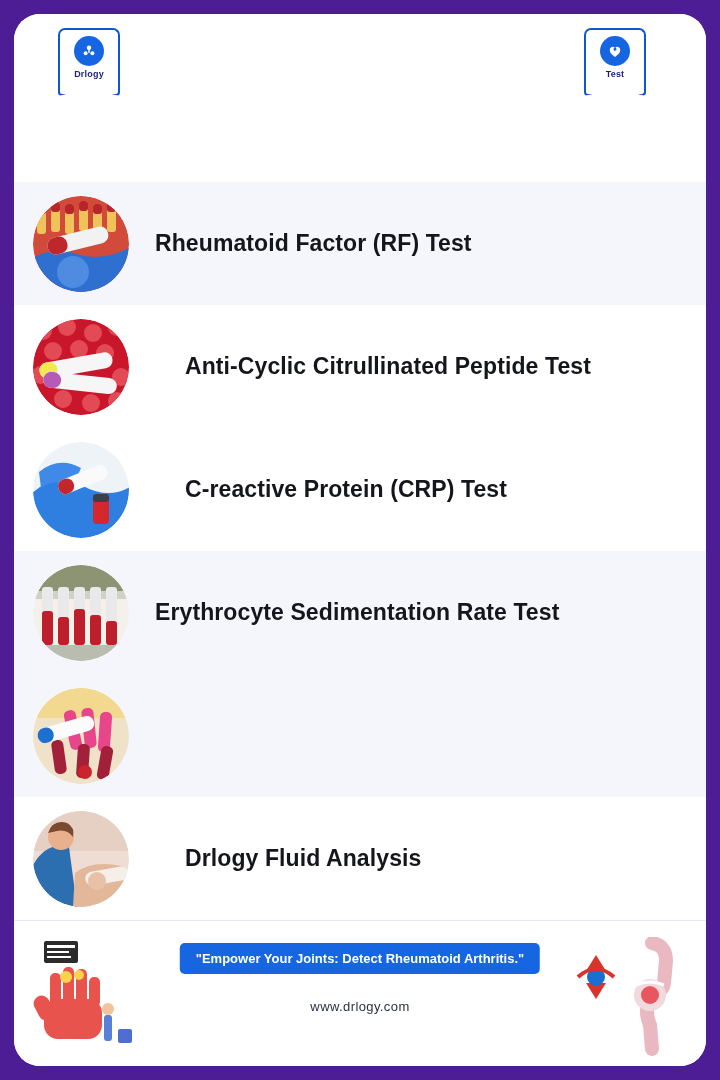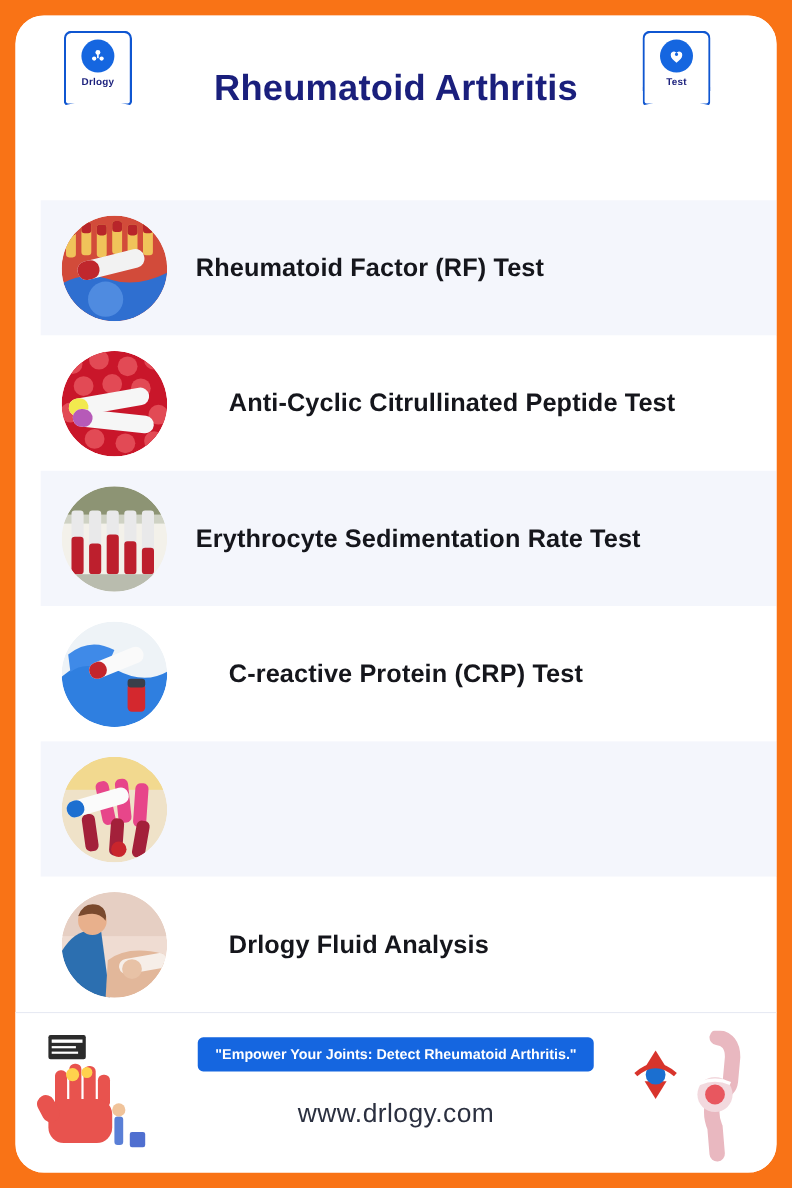--- a/index.html
+++ b/index.html
@@ -5,21 +5,21 @@
   * { box-sizing: border-box; margin: 0; padding: 0; }
   html, body {
     width: 720px; height: 1080px;
     font-family: "Liberation Sans", sans-serif;
     background: #0f56d1;
     overflow: hidden;
   }
   .page {
     position: relative;
     width: 720px; height: 1080px;
-    background: #f97316;
+    background: #4c1d95;
     padding: 14px;
   }
   .card {
     position: relative;
     width: 692px; height: 1052px;
     background: #ffffff;
     border-radius: 26px;
     overflow: hidden;
     display: flex;
     flex-direction: column;
@@ -88,21 +88,20 @@
     letter-spacing: .2px;
   }
 
   
   .list { flex: 1 1 auto; }
   .row {
     display: flex;
     align-items: center;
     height: 123px;
     padding: 0 19px;
-    margin-left: 23px;
   }
   .row.alt { background: #f4f6fc; }
   .row.plain { background: #ffffff; gap: 30px; }
 
   .thumb {
     flex: 0 0 96px;
     width: 96px; height: 96px;
     border-radius: 50%;
     margin-right: 26px;
     overflow: hidden;
@@ -133,21 +132,21 @@
     font-size: 13px;
     font-weight: bold;
     padding: 8px 16px;
     border-radius: 5px;
     white-space: nowrap;
   }
   .site {
     position: absolute;
     top: 78px; left: 50%;
     transform: translateX(-50%);
-    font-size: 24px;
+    font-size: 13px;
     color: #2b3040;
     letter-spacing: .4px;
   }
   .foot-art-left {
     position: absolute;
     left: 18px; top: 16px;
     width: 116px; height: 120px;
   }
   .foot-art-right {
     position: absolute;
@@ -183,21 +182,20 @@
             <svg viewBox="0 0 24 24" width="18" height="18" aria-hidden="true">
               <path d="M12 20c-4-2.8-7-5.5-7-9.2A3.8 3.8 0 0 1 12 8.3 3.8 3.8 0 0 1 19 10.8c0 3.7-3 6.4-7 9.2z" fill="#ffffff"></path>
               <path d="M12 11.8c-1.1 0-2-.9-2-2s.9-2 2-2 2 .9 2 2-.9 2-2 2z" fill="#1566e0"></path>
             </svg>
           </div>
           <div class="ribbon-text">Test</div>
         </div>
       </div>
 
       <div class="title-wrap">
-        <div class="title-line">Rheumatoid Arthritis</div>
       </div>
     </div>
 
     <div class="list">
 
       <div class="row alt">
         <div class="thumb">
           <svg viewBox="0 0 96 96" aria-hidden="true">
             <defs>
                 <clipPath id="c1">
@@ -259,20 +257,42 @@
               <rect x="6" y="38" width="74" height="16" rx="8" transform="rotate(-10 45 46)" fill="#f6f6f6"></rect>
               <rect x="6" y="38" width="18" height="16" rx="8" transform="rotate(-10 45 46)" fill="#f2e94e"></rect>
               <rect x="10" y="56" width="74" height="16" rx="8" transform="rotate(6 48 64)" fill="#f6f6f6"></rect>
               <rect x="10" y="56" width="18" height="16" rx="8" transform="rotate(6 48 64)" fill="#b65ab8"></rect>
             </g>
           </svg>
         </div>
         <div class="row-label">Anti-Cyclic Citrullinated Peptide Test</div>
       </div>
 
+      <div class="row plain">
+        <div class="thumb">
+          <svg viewBox="0 0 96 96" aria-hidden="true">
+            <defs>
+                <clipPath id="c4">
+                  <circle cx="48" cy="48" r="48"></circle>
+                </clipPath>
+              </defs>
+            <g clip-path="url(#c4)">
+              <rect width="96" height="96" fill="#eef3f7"></rect>
+              <path d="M-6 56 Q20 28 50 44 T104 40 L104 104 L-6 104Z" fill="#2f7fe0"></path>
+              <path d="M6 30 Q26 14 48 26 L40 44 Q20 36 8 46Z" fill="#3f8ae8"></path>
+              <rect x="24" y="30" width="52" height="15" rx="7" transform="rotate(-22 50 38)" fill="#fafafa"></rect>
+              <rect x="24" y="30" width="16" height="15" rx="7" transform="rotate(-22 50 38)" fill="#c3262c"></rect>
+              <rect x="60" y="56" width="16" height="26" rx="4" fill="#d4282e"></rect>
+              <rect x="60" y="52" width="16" height="8" rx="3" fill="#3a3f4a"></rect>
+            </g>
+          </svg>
+        </div>
+        <div class="row-label">C-reactive Protein (CRP) Test</div>
+      </div>
+
       <div class="row alt">
         <div class="thumb">
           <svg viewBox="0 0 96 96" aria-hidden="true">
             <defs>
                 <clipPath id="c3">
                   <circle cx="48" cy="48" r="48"></circle>
                 </clipPath>
               </defs>
             <g clip-path="url(#c3)">
               <rect width="96" height="96" fill="#f3f1ea"></rect>
@@ -290,42 +310,20 @@
                 <rect x="25" y="52" width="11" height="28" rx="3"></rect>
                 <rect x="41" y="44" width="11" height="36" rx="3"></rect>
                 <rect x="57" y="50" width="11" height="30" rx="3"></rect>
                 <rect x="73" y="56" width="11" height="24" rx="3"></rect>
               </g>
               <rect y="80" width="96" height="16" fill="#b9bcae"></rect>
             </g>
           </svg>
         </div>
         <div class="row-label">Erythrocyte Sedimentation Rate Test</div>
-      </div>
-
-      <div class="row plain">
-        <div class="thumb">
-          <svg viewBox="0 0 96 96" aria-hidden="true">
-            <defs>
-                <clipPath id="c4">
-                  <circle cx="48" cy="48" r="48"></circle>
-                </clipPath>
-              </defs>
-            <g clip-path="url(#c4)">
-              <rect width="96" height="96" fill="#eef3f7"></rect>
-              <path d="M-6 56 Q20 28 50 44 T104 40 L104 104 L-6 104Z" fill="#2f7fe0"></path>
-              <path d="M6 30 Q26 14 48 26 L40 44 Q20 36 8 46Z" fill="#3f8ae8"></path>
-              <rect x="24" y="30" width="52" height="15" rx="7" transform="rotate(-22 50 38)" fill="#fafafa"></rect>
-              <rect x="24" y="30" width="16" height="15" rx="7" transform="rotate(-22 50 38)" fill="#c3262c"></rect>
-              <rect x="60" y="56" width="16" height="26" rx="4" fill="#d4282e"></rect>
-              <rect x="60" y="52" width="16" height="8" rx="3" fill="#3a3f4a"></rect>
-            </g>
-          </svg>
-        </div>
-        <div class="row-label">C-reactive Protein (CRP) Test</div>
       </div>
 
       <div class="row alt">
         <div class="thumb">
           <svg viewBox="0 0 96 96" aria-hidden="true">
             <defs>
                 <clipPath id="c5">
                   <circle cx="48" cy="48" r="48"></circle>
                 </clipPath>
               </defs>

